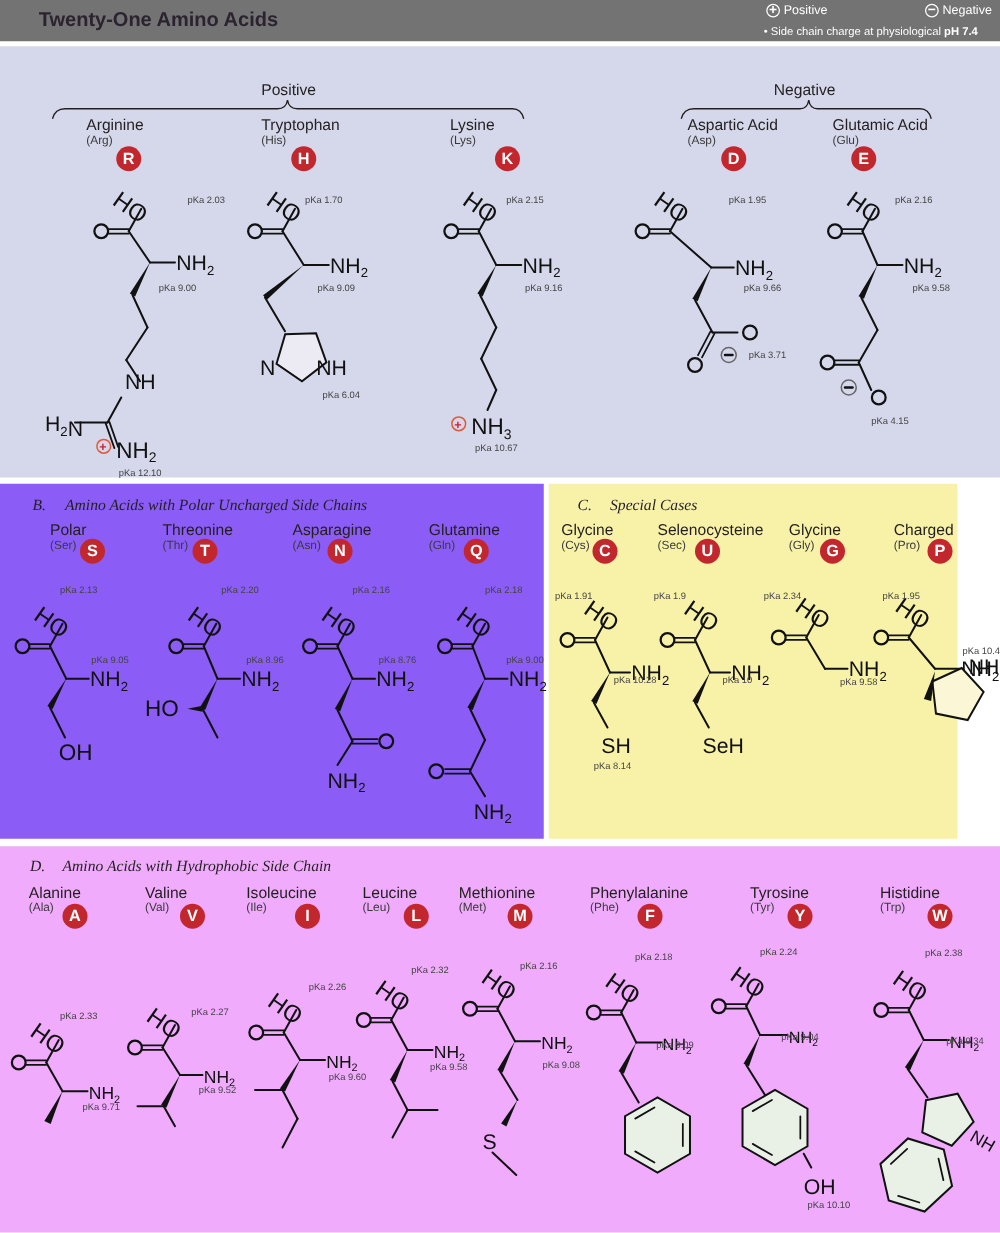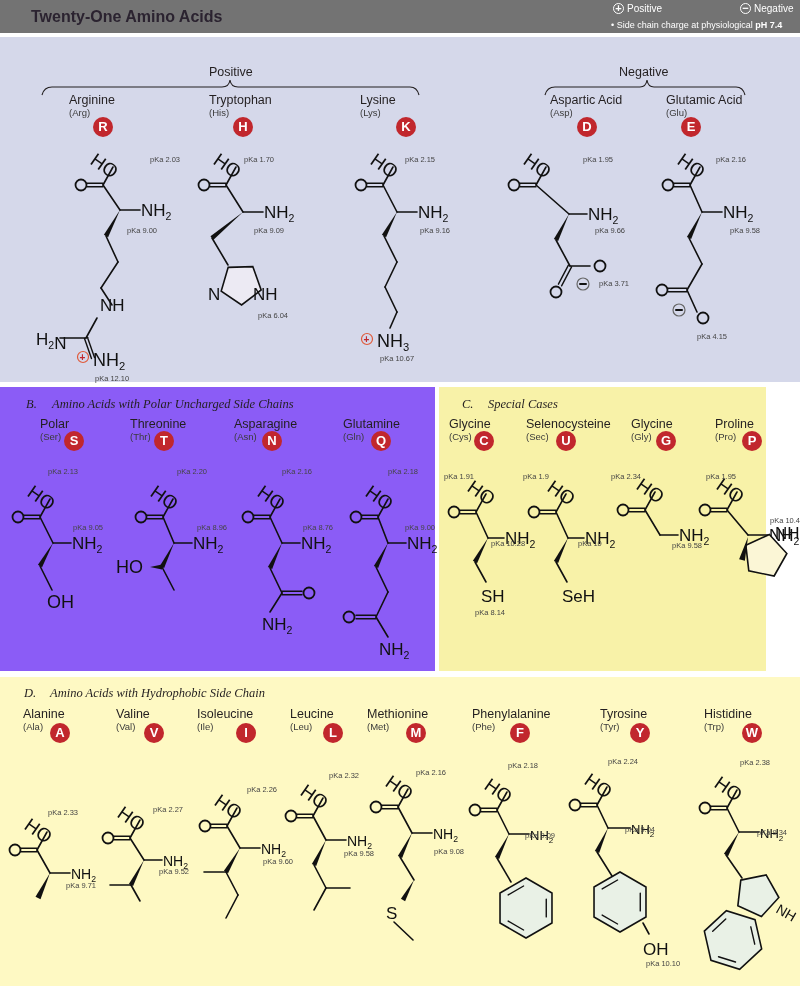--- a/index.html
+++ b/index.html
@@ -7,21 +7,21 @@
   .header{position:absolute;left:0;top:0;width:800px;height:33px;background:#737373;}
   .header .title{position:absolute;left:31px;top:8px;font-family:"Liberation Sans",sans-serif;font-weight:bold;font-size:16px;color:#2b2330;}
   .legend{position:absolute;top:3px;font-family:"Liberation Sans",sans-serif;font-size:10px;color:#ffffff;display:flex;align-items:center;gap:3px;}
   .legend .sym{width:11px;height:11px;border:1.3px solid #fff;border-radius:50%;display:inline-flex;align-items:center;justify-content:center;font-size:11px;line-height:11px;font-weight:bold;box-sizing:border-box;}
   .legend-note{position:absolute;left:611px;top:20px;font-family:"Liberation Sans",sans-serif;font-size:9px;color:#ffffff;white-space:nowrap;}
   .legend-note b{font-weight:bold;}
   .panel{position:absolute;}
   .panelA{left:0;top:37px;width:800px;height:345px;background:#d5d8ea;}
   .panelB{left:0;top:387px;width:435px;height:284px;background:#8b5cf6;}
   .panelC{left:439px;top:387px;width:327px;height:284px;background:#f8f2a8;}
-  .panelD{left:0;top:677px;width:800px;height:309px;background:#fef9c3;}
+  .panelD{left:0;top:677px;width:800px;height:309px;background:#f0abfc;}
   .sec-title{position:absolute;font-family:"Liberation Serif",serif;font-style:italic;font-size:12.5px;color:#231f20;white-space:nowrap;}
   .sec-title .letter{display:inline-block;width:26px;}
   .group-label{position:absolute;font-family:"Liberation Sans",sans-serif;font-size:12.5px;color:#231f20;}
   .aa{position:absolute;}
   .aa .name{font-family:"Liberation Sans",sans-serif;font-size:12.5px;white-space:nowrap;color:#231f20;line-height:14px;}
   .aa .abbr{font-family:"Liberation Sans",sans-serif;font-size:9.5px;color:#3a3a3a;line-height:11px;}
   .badge{position:absolute;width:20px;height:20px;border-radius:50%;background:#c1272d;color:#fff;font-family:"Liberation Sans",sans-serif;font-weight:bold;font-size:13px;line-height:20px;text-align:center;}
   svg.mol{position:absolute;left:0;top:0;overflow:visible;pointer-events:none;}
   svg text{font-family:"Liberation Sans",sans-serif;}
 </style>
@@ -122,21 +122,21 @@
       <div class="name">Selenocysteine</div>
                  <div class="abbr">(Sec)</div>
     </div>
     <div class="badge" style="left: 556px; top: 431px;">U</div>
     <div class="aa" style="left: 631px; top: 417px;">
       <div class="name">Glycine</div>
                  <div class="abbr">(Gly)</div>
     </div>
     <div class="badge" style="left: 656px; top: 431px;">G</div>
     <div class="aa" style="left: 715px; top: 417px;">
-      <div class="name">Proline</div>
+      <div class="name">Charged</div>
                  <div class="abbr">(Pro)</div>
     </div>
     <div class="badge" style="left: 742px; top: 431px;">P</div>
     <div class="aa" style="left: 23px; top: 707px;">
       <div class="name">Alanine</div>
                  <div class="abbr">(Ala)</div>
     </div>
     <div class="badge" style="left: 50px; top: 723px;">A</div>
     <div class="aa" style="left: 116px; top: 707px;">
       <div class="name">Valine</div>

